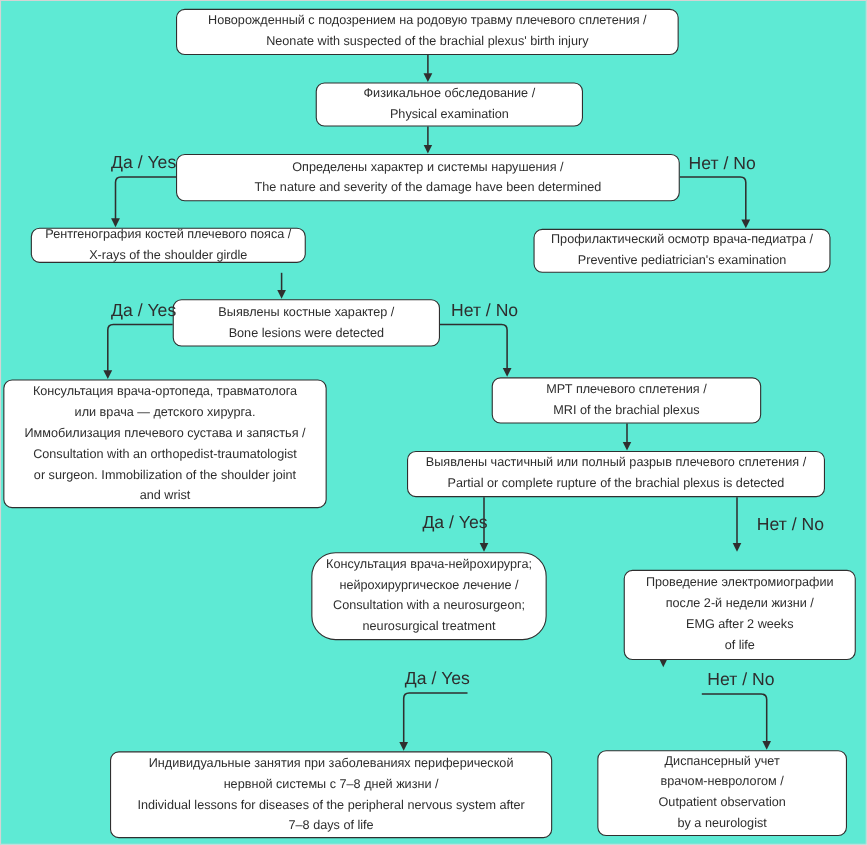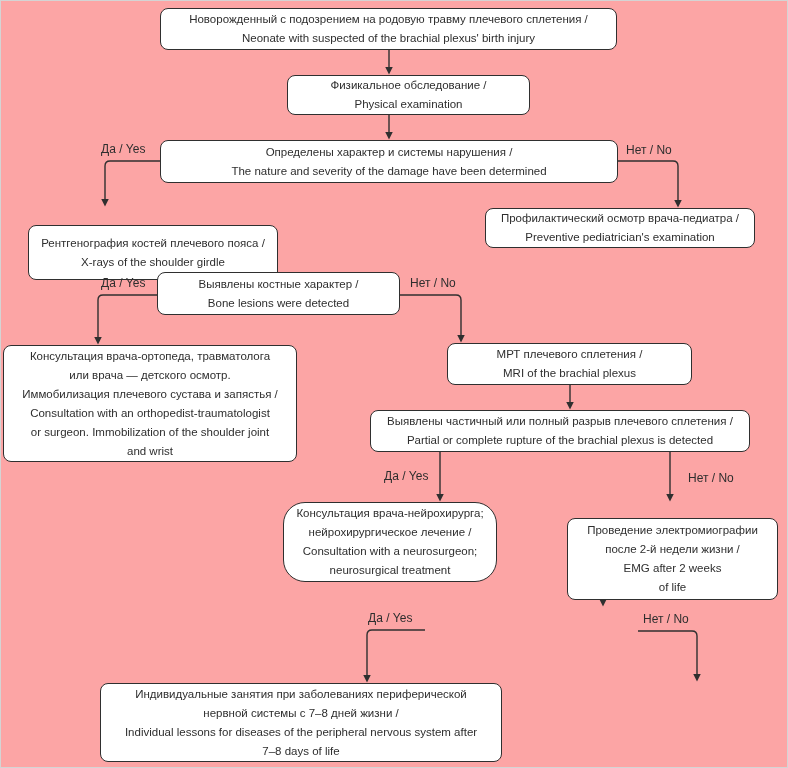--- a/index.html
+++ b/index.html
@@ -1,20 +1,20 @@
 <!DOCTYPE html>
 <html><head>
 <meta charset="utf-8">
 <style>
   html, body { margin: 0; padding: 0; background: #ffffff; }
   #figure {
     position: relative;
     width: 788px;
     height: 768px;
-    background: #fca5a5;
+    background: #5eead4;
     box-shadow: inset 0 0 0 1px #d4d4d4;
     font-family: "Liberation Sans", "DejaVu Sans", sans-serif;
     color: #2e2e2e;
     overflow: hidden;
   }
   .node {
     position: absolute;
     box-sizing: border-box;
     border: 1.4px solid #2f2f2f;
     border-radius: 8px;
@@ -23,32 +23,32 @@
     align-items: center;
     justify-content: center;
     text-align: center;
     font-size: 11.5px;
     line-height: 19px;
     white-space: pre-line;
     padding: 0 4px;
   }
   .edge-label {
     position: absolute;
-    font-size: 12px;
+    font-size: 16px;
     line-height: 14px;
     white-space: nowrap;
   }
   #connectors { position: absolute; left: 0; top: 0; }
   #connectors path.edge { stroke: #2f2f2f; stroke-width: 1.4; fill: none; }
 
   
   #node-neonate      { left: 160px; top:   8px; width: 457px; height: 42px; }
   #node-physical     { left: 287px; top:  75px; width: 243px; height: 40px; }
   #node-determined   { left: 160px; top: 140px; width: 458px; height: 43px; }
-  #node-xray         { left:  28px; top: 225px; width: 250px; height: 55px; }
+  #node-xray         { left:  28px; top: 207px; width: 250px; height: 32px; }
   #node-pediatrician { left: 485px; top: 208px; width: 270px; height: 40px; }
   #node-bone         { left: 157px; top: 272px; width: 243px; height: 43px; }
   #node-orthopedist  { left:   3px; top: 345px; width: 294px; height: 117px; }
   #node-mri          { left: 447px; top: 343px; width: 245px; height: 42px; }
   #node-rupture      { left: 370px; top: 410px; width: 380px; height: 42px; }
   #node-neurosurgeon { left: 283px; top: 502px; width: 214px; height: 80px; border-radius: 22px; }
   #node-emg          { left: 567px; top: 502px; width: 211px; height: 82px; margin-top: 16px; }
   #node-denervation  { left: 425px; top: 607px; width: 213px; height: 46px; }
   #node-lessons      { left: 100px; top: 683px; width: 402px; height: 79px; }
   #node-outpatient   { left: 543px; top: 682px; width: 227px; height: 78px; }
@@ -108,41 +108,45 @@
 Physical examination</div>
   <div class="node" id="node-determined">Определены характер и системы нарушения /
 The nature and severity of the damage have been determined</div>
   <div class="node" id="node-xray">Рентгенография костей плечевого пояса /
 X-rays of the shoulder girdle</div>
   <div class="node" id="node-pediatrician">Профилактический осмотр врача-педиатра /
 Preventive pediatrician's examination</div>
   <div class="node" id="node-bone">Выявлены костные характер /
 Bone lesions were detected</div>
   <div class="node" id="node-orthopedist">Консультация врача-ортопеда, травматолога
-или врача — детского осмотр.
+или врача — детского хирурга.
 Иммобилизация плечевого сустава и запястья /
 Consultation with an orthopedist-traumatologist
 or surgeon. Immobilization of the shoulder joint
 and wrist</div>
   <div class="node" id="node-mri">МРТ плечевого сплетения /
 MRI of the brachial plexus</div>
   <div class="node" id="node-rupture">Выявлены частичный или полный разрыв плечевого сплетения /
 Partial or complete rupture of the brachial plexus is detected</div>
   <div class="node" id="node-neurosurgeon">Консультация врача-нейрохирурга;
 нейрохирургическое лечение /
 Consultation with a neurosurgeon;
 neurosurgical treatment</div>
   <div class="node" id="node-emg">Проведение электромиографии
 после 2-й недели жизни /
 EMG after 2 weeks
 of life</div>
   <div class="node" id="node-lessons">Индивидуальные занятия при заболеваниях периферической
 нервной системы с 7–8 дней жизни /
 Individual lessons for diseases of the peripheral nervous system after
 7–8 days of life</div>
+  <div class="node" id="node-outpatient">Диспансерный учет
+врачом-неврологом /
+Outpatient observation
+by a neurologist</div>
 
   <div class="edge-label" id="label-yes-determined">Да / Yes</div>
   <div class="edge-label" id="label-no-determined">Нет / No</div>
   <div class="edge-label" id="label-yes-bone">Да / Yes</div>
   <div class="edge-label" id="label-no-bone">Нет / No</div>
   <div class="edge-label" id="label-yes-rupture">Да / Yes</div>
   <div class="edge-label" id="label-no-rupture">Нет / No</div>
   <div class="edge-label" id="label-yes-denervation">Да / Yes</div>
   <div class="edge-label" id="label-no-denervation">Нет / No</div>
 

